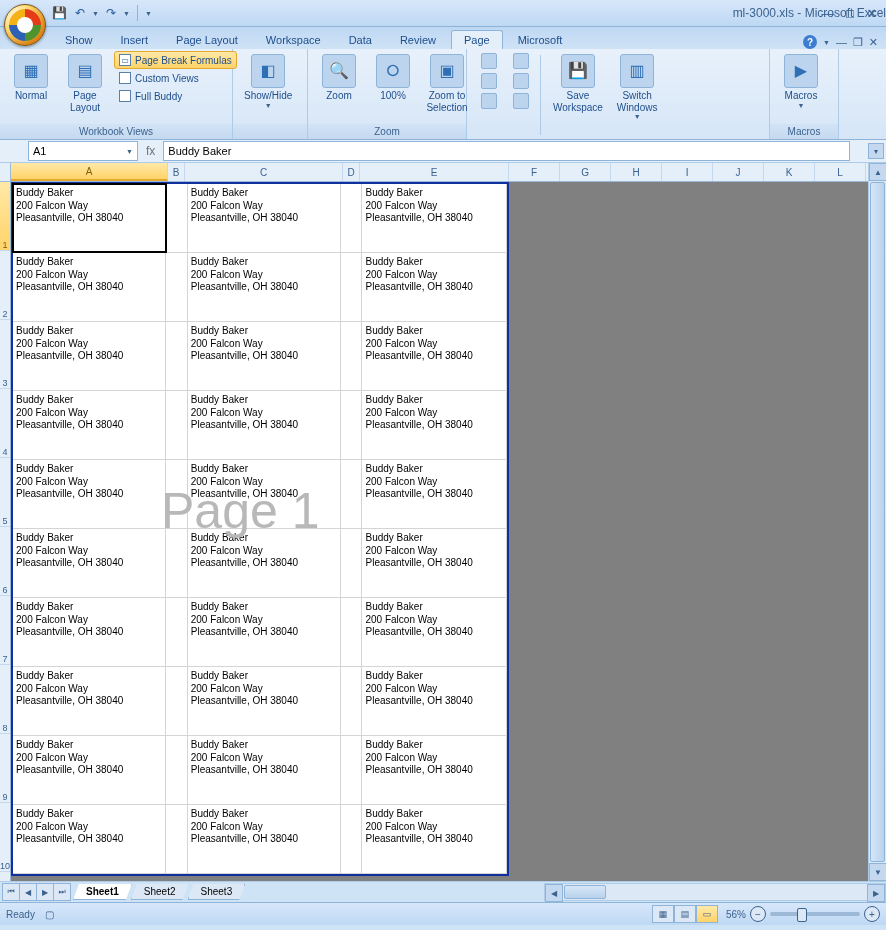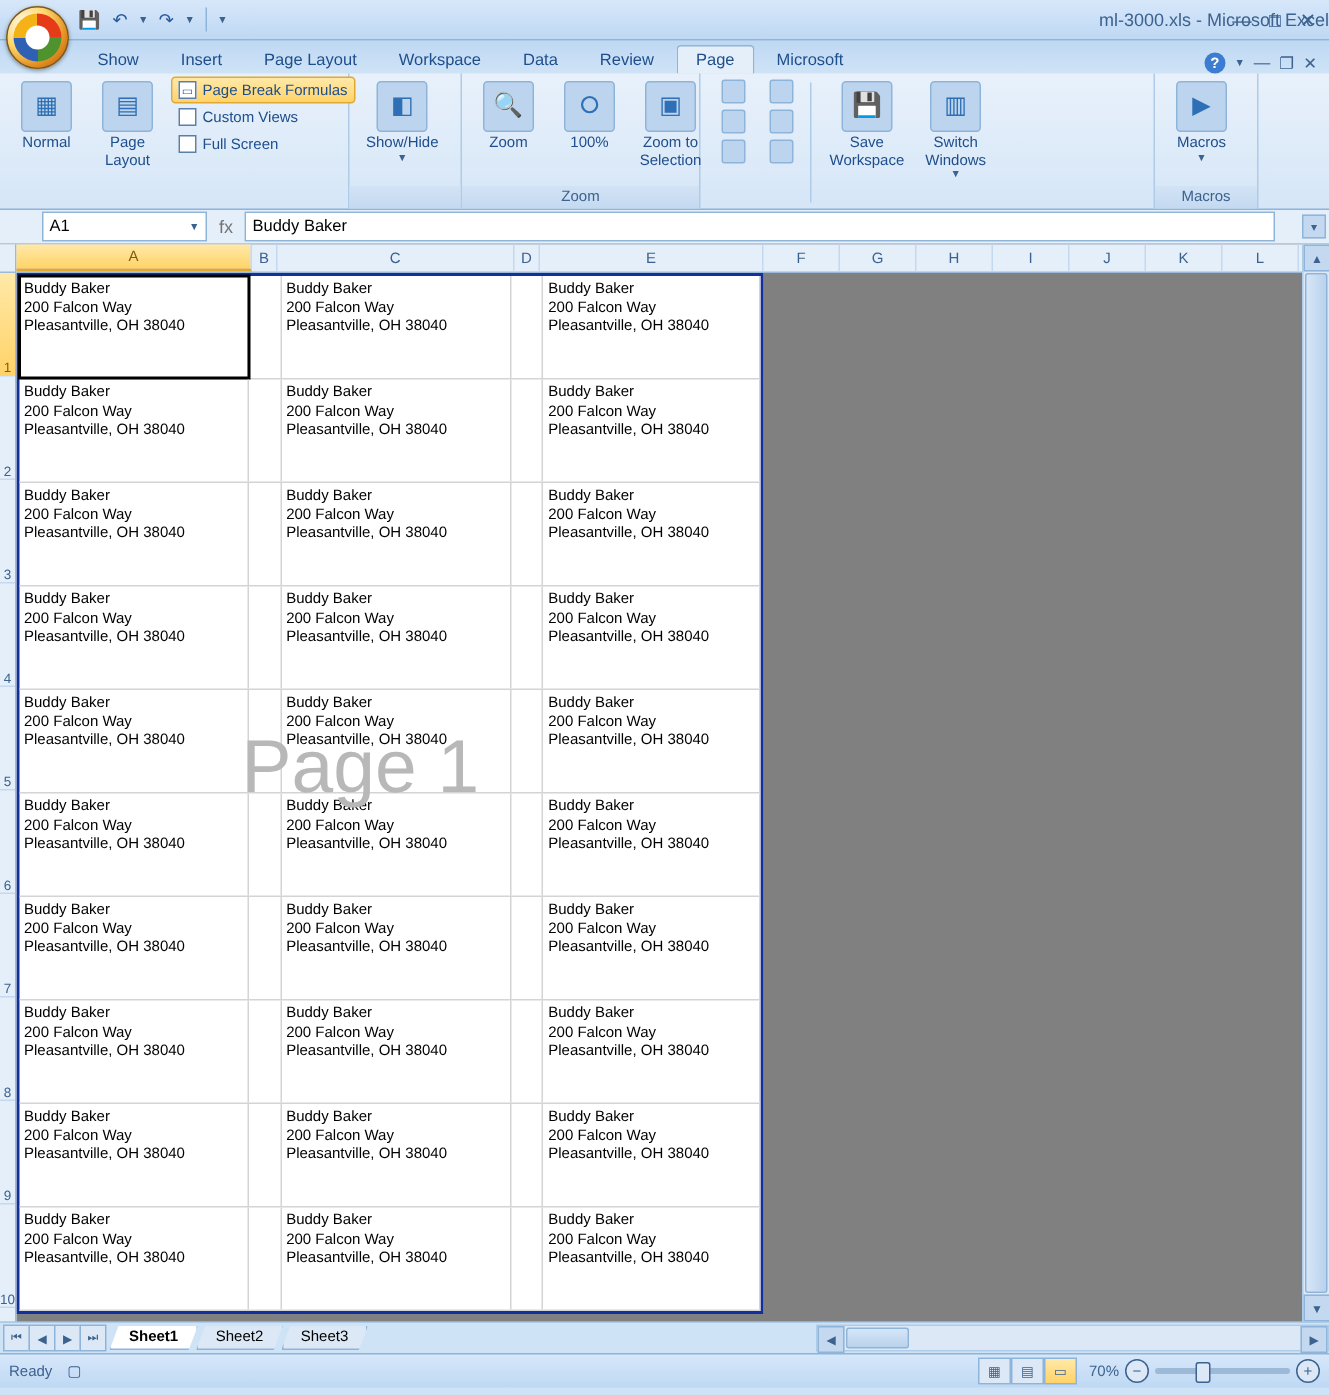--- a/index.html
+++ b/index.html
@@ -127,24 +127,25 @@
         <div class="chk active">
             <span class="box">▭</span>
             <span>Page Break Formulas</span>
           </div>
         <div class="chk">
             <span class="box"></span>
             <span>Custom Views</span>
           </div>
         <div class="chk">
             <span class="box"></span>
-            <span>Full Screen</span>
-          </div>
-      </div>
-    </div>
+            <span>Full Buddy</span>
+          </div>
+      </div>
+    </div>
+    <div class="group-label">Workbook Views</div>
   </div>
   <div class="group" style="width:62px">
     <div class="group-body">
         <div class="bigbtn">
           <div class="bic">◧</div>
           <span>Show/Hide</span>
           <span class="dd">▼</span>
         </div>
       </div>
     <div class="group-label">&nbsp;</div>
@@ -364,20 +365,20 @@
 
 <div class="status">
   <span>Ready</span>
   <span style="margin-left:10px">▢</span>
   <div class="viewbtns">
     <span>▦</span>
     <span>▤</span>
     <span class="on">▭</span>
   </div>
   <div class="zoom">
-    <span>70%</span>
+    <span>56%</span>
     <span class="rndbtn">−</span>
     <div class="slider">
         <div class="kn"></div>
       </div>
     <span class="rndbtn">+</span>
   </div>
 </div>
 
 </body></html>

